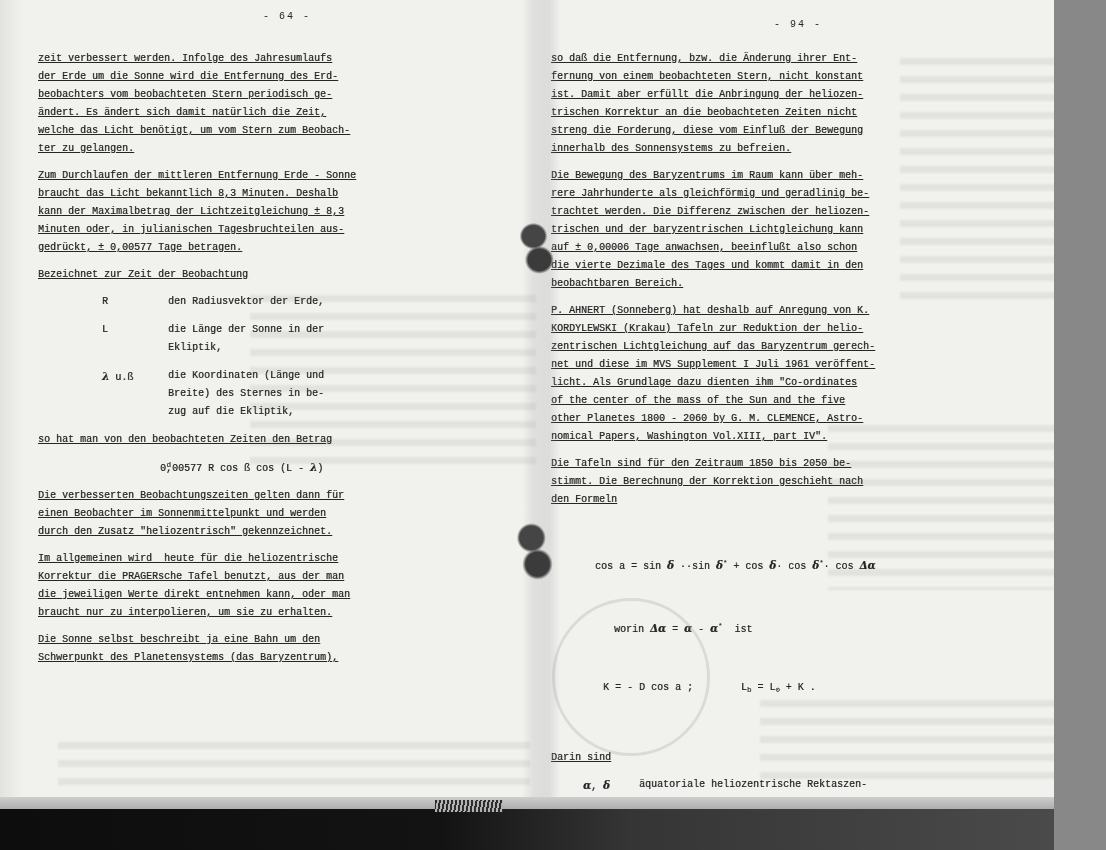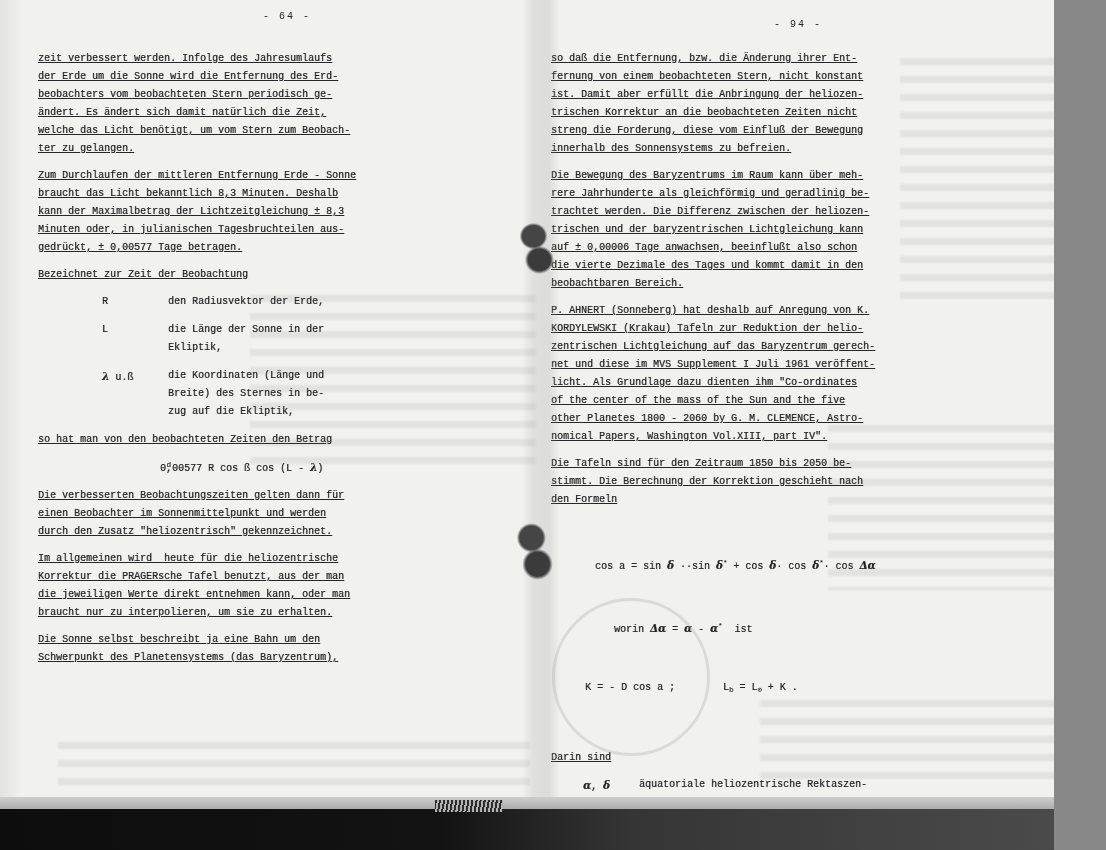--- a/index.html
+++ b/index.html
@@ -19,21 +19,21 @@
   .deflist{margin:0 0 10px 64px;}
   .page-right .deflist{margin-left:32px;}
   .defrow{display:grid;grid-template-columns:66px 1fr;margin-bottom:10px;}
   .page-right .defrow{grid-template-columns:56px 1fr;margin-bottom:8px;}
   .defsym,.deftext{white-space:pre-wrap;text-shadow:.4px 0 0 rgba(40,40,40,.55);}
   .formula-block{margin:2px 0 9px;white-space:pre;text-shadow:.4px 0 0 rgba(40,40,40,.55);}
   .fline{margin-bottom:5px;}
   .f-left{margin-left:122px;}
   .f1{margin-left:44px;}
   .f2{margin-left:63px;}
-  .f3{margin-left:34px;}
+  .f3{margin-left:52px;}
   .g{font-family:"DejaVu Serif",serif;font-style:italic;font-weight:bold;font-size:1.04em;}
   .sup{font-size:.72em;vertical-align:.5em;}
   .sub{font-size:.72em;vertical-align:-.28em;}
   
   .cstack{position:relative;display:inline-block;}
   .cstack .cd{position:absolute;left:.05em;bottom:.55em;font-size:.75em;}
   
   .gutter{position:absolute;left:522px;top:0;width:38px;height:806px;
     background:linear-gradient(to right,rgba(140,140,140,0) 0%,rgba(160,160,160,.22) 30%,rgba(205,205,205,.55) 52%,rgba(160,160,160,.25) 72%,rgba(140,140,140,0) 100%);}
   .blob{position:absolute;}

